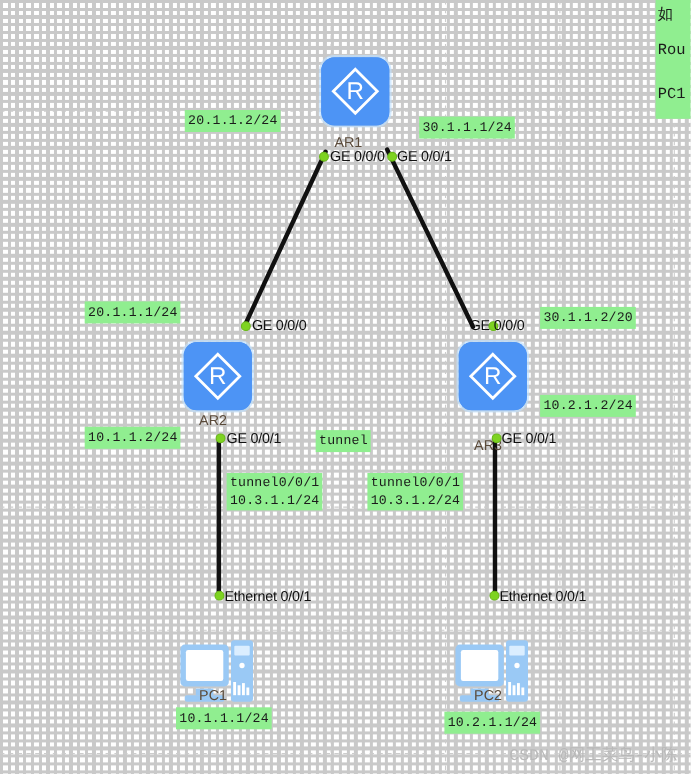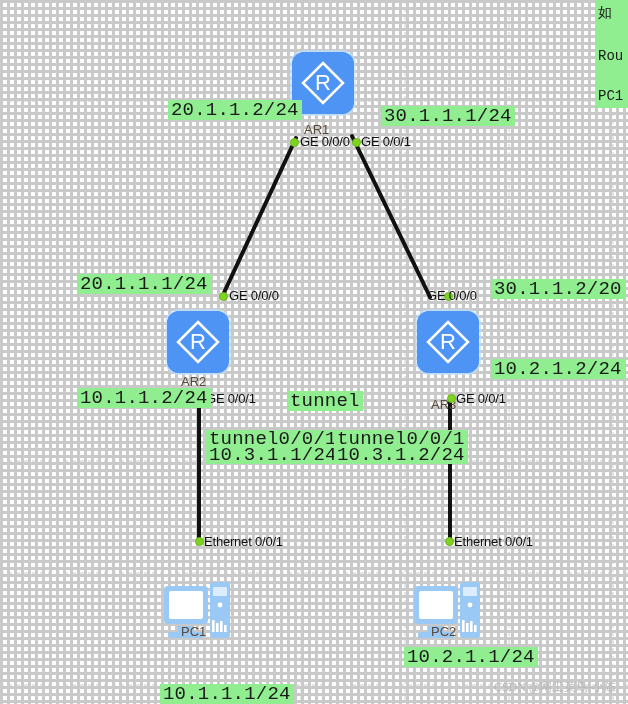--- a/index.html
+++ b/index.html
@@ -60,50 +60,50 @@
     white-space: nowrap;
     font-family: "Liberation Sans", sans-serif;
     letter-spacing: -0.2px;
   }
 
   .ip-tag {
     position: absolute;
     background: #90ee90;
     color: #1b1b1b;
     font-family: "Liberation Mono", monospace;
-    font-size: 19px;
+    font-size: 12px;
     line-height: 18px;
     padding: 1px 3px;
     white-space: pre;
     letter-spacing: 0.2px;
   }
   .ip-tag.multi { line-height: 16px; }
 
   #side-panel {
     position: absolute;
     left: 596px; top: 0px;
     width: 32px; height: 108px;
     background: #90ee90;
     overflow: hidden;
     font-family: "Liberation Mono", monospace;
     font-size: 14px;
     color: #1b1b1b;
   }
   #side-panel div { white-space: pre; padding-left: 2px; }
   #side-panel .l1 { margin-top: 4px; }
-  #side-panel .l2 { margin-top: 26px; }
+  #side-panel .l2 { margin-top: 16px; }
   #side-panel .l3 { margin-top: 24px; }
 
   #watermark {
     position: absolute;
     right: 12px; bottom: 8px;
-    font-size: 12px;
+    font-size: 15px;
     color: #b9b9b9;
     white-space: nowrap;
-    font-family: Liberation Serif, serif;
+    font-family: Liberation Mono, monospace;
   }
 </style>
 </head>
 <body>
 
 <div id="canvas">
 
   <svg id="grid" xmlns="http://www.w3.org/2000/svg">
     <g stroke="#cccccc" stroke-width="1" stroke-dasharray="4 4">
       <line x1="93" y1="0" x2="93" y2="704"></line>
@@ -213,21 +213,21 @@
   <div class="ip-tag" style="left:381px; top:106px;">30.1.1.1/24</div>
   <div class="ip-tag" style="left:77px; top:274px;text-align:right;">20.1.1.1/24</div>
   <div class="ip-tag" style="left:491px; top:279px;">30.1.1.2/20</div>
   <div class="ip-tag" style="left:491px; top:359px;">10.2.1.2/24</div>
   <div class="ip-tag" style="left:77px; top:388px;">10.1.1.2/24</div>
   <div class="ip-tag" style="left:287px; top:391px;">tunnel</div>
   <div class="ip-tag multi" style="left:206px; top:430px;">tunnel0/0/1
 10.3.1.1/24</div>
   <div class="ip-tag multi" style="left:334px; top:430px;">tunnel0/0/1
 10.3.1.2/24</div>
-  <div class="ip-tag" style="left:160px; top:643px;margin-top:41px;">10.1.1.1/24</div>
+  <div class="ip-tag" style="left:160px; top:643px;">10.1.1.1/24</div>
   <div class="ip-tag" style="left:404px; top:647px;">10.2.1.1/24</div>
 
   <div id="side-panel">
     <div class="l1">如</div>
     <div class="l2">Rou</div>
     <div class="l3">PC1</div>
   </div>
 
   <div id="watermark">CSDN @网工菜鸟-小陈</div>
 

